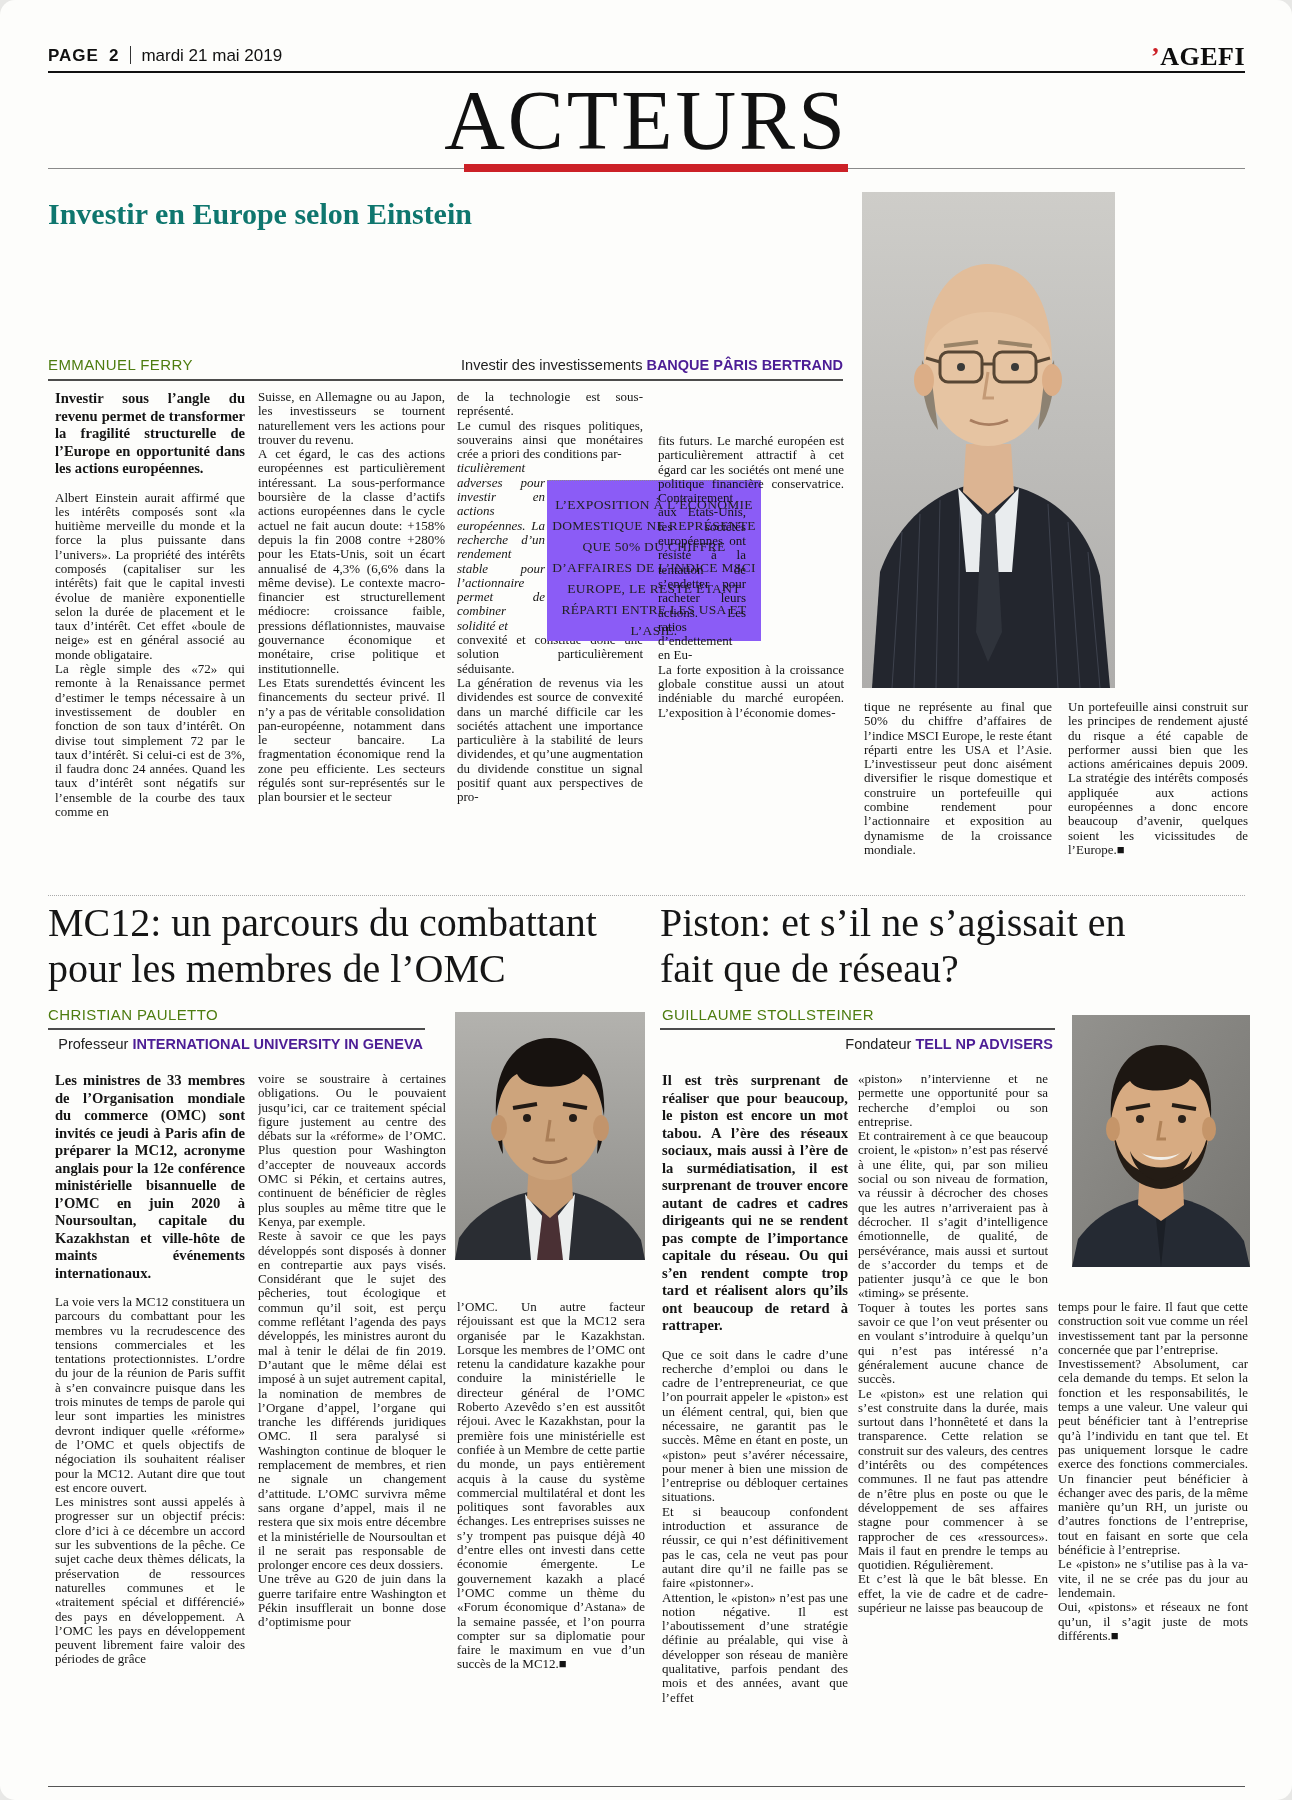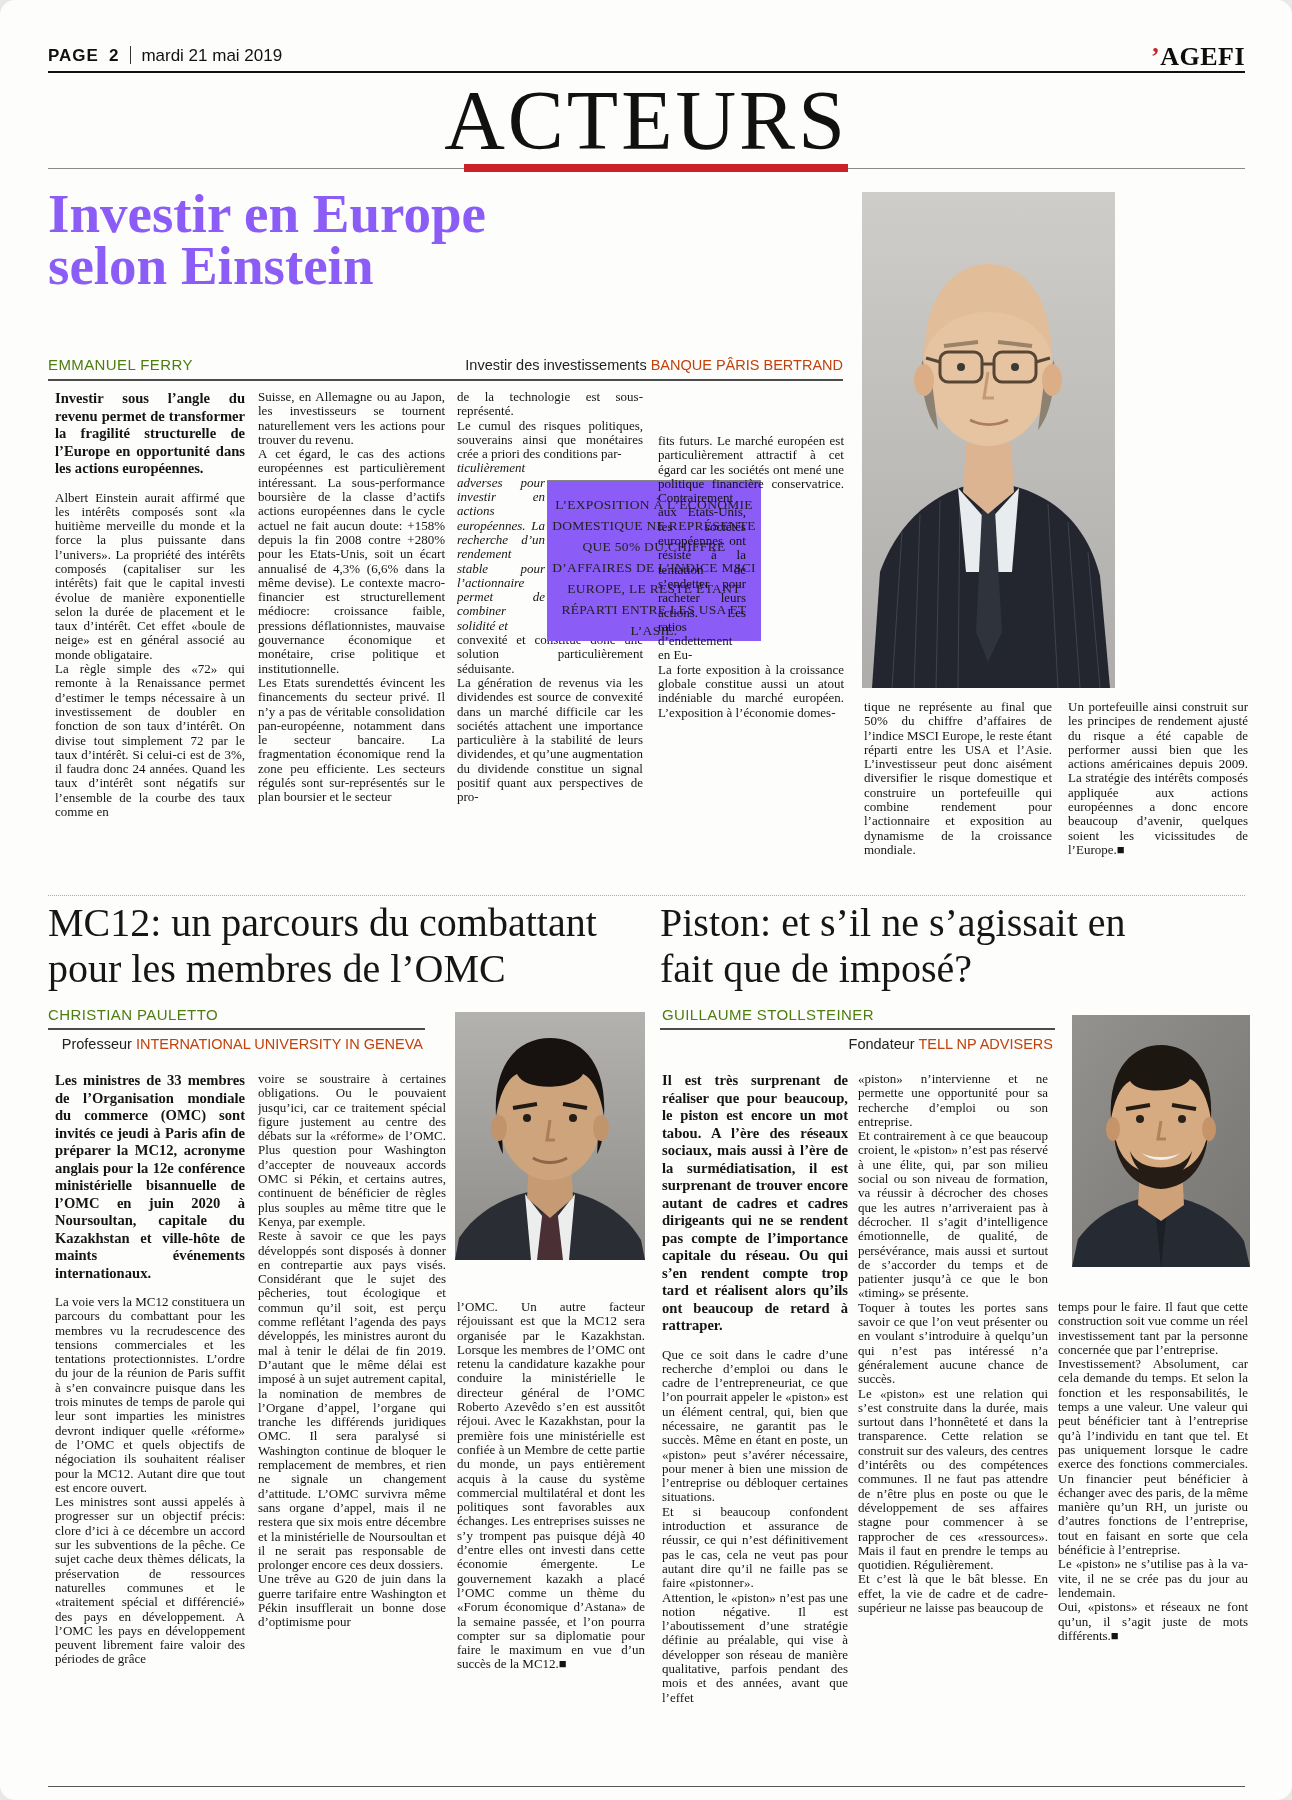--- a/index.html
+++ b/index.html
@@ -15,26 +15,26 @@
         font-size:26px;font-weight:bold;letter-spacing:0.5px;color:#0d0d0d;}
   .logo .mark{color:#cc2127;}
   .header-rule{position:absolute;left:48px;right:47px;top:71px;height:2px;background:#111;}
   .section-title{position:absolute;left:0;right:0;top:76px;text-align:center;
         font-size:84px;line-height:88px;font-weight:normal;letter-spacing:3px;color:#111;
         transform:scaleY(1.02);}
   .section-rule{position:absolute;left:48px;right:47px;top:168px;height:1px;background:#8a8a8a;}
   .section-red{position:absolute;left:464px;top:164px;width:384px;height:8px;background:#cc2127;}
   
   .headline1{position:absolute;left:48px;top:188px;width:490px;margin:0;
-        font-size:55px;line-height:52px;font-weight:bold;color:#8b5cf6;}
+        font-size:30px;line-height:52px;font-weight:bold;color:#0f766e;}
   .headline2{position:absolute;margin:0;font-size:40px;line-height:46px;font-weight:normal;color:#161616;}
   .byline-name{position:absolute;font-family:"Liberation Sans",sans-serif;font-size:15px;
         letter-spacing:0.4px;color:#4d7c0f;}
   .byline-role{position:absolute;font-family:"Liberation Sans",sans-serif;font-size:14.5px;color:#222;}
-  .byline-role .org{color:#c2410c;font-weight:normal;}
+  .byline-role .org{color:#4c1d95;font-weight:bold;}
   .byline-rule{position:absolute;height:2px;background:#4c4c4c;}
   .col{position:absolute;overflow:hidden;text-align:justify;font-size:13px;line-height:14.3px;
        color:#141414;}
   .col p{margin:0;}
   .lead{font-weight:bold;font-size:14.6px;line-height:17.5px;margin-bottom:13px !important;}
   .seg-narrow-l{width:88px;font-style:italic;}
   .seg-narrow-r{width:88px;margin-left:98px;}
   .pullquote{position:absolute;left:547px;top:480px;width:214px;padding-top:13px;
        border-top:1px dotted #8a8a8a;text-align:center;font-size:13.5px;line-height:21px;
        letter-spacing:0.3px;color:#222;background:#8b5cf6;}
@@ -206,21 +206,21 @@
   </div>
   <div class="col" style="left:258px;top:1072px;width:188px;height:700px;">
     <p>voire se soustraire à certaines obligations. Ou le pouvaient jusqu’ici, car ce traitement spécial figure justement au centre des débats sur la «réforme» de l’OMC. Plus question pour Washington d’accepter de nouveaux accords OMC si Pékin, et certains autres, continuent de bénéficier de règles plus souples au même titre que le Kenya, par exemple.</p>
     <p>Reste à savoir ce que les pays développés sont disposés à donner en contrepartie aux pays visés. Considérant que le sujet des pêcheries, tout écologique et commun qu’il soit, est perçu comme reflétant l’agenda des pays développés, les ministres auront du mal à tenir le délai de fin 2019. D’autant que le même délai est imposé à un sujet autrement capital, la nomination de membres de l’Organe d’appel, l’organe qui tranche les différends juridiques OMC. Il sera paralysé si Washington continue de bloquer le remplacement de membres, et rien ne signale un changement d’attitude. L’OMC survivra même sans organe d’appel, mais il ne restera que six mois entre décembre et la ministérielle de Noursoultan et il ne serait pas responsable de prolonger encore ces deux dossiers.</p>
     <p>Une trêve au G20 de juin dans la guerre tarifaire entre Washington et Pékin insufflerait un bonne dose d’optimisme pour</p>
   </div>
   <div class="col" style="left:457px;top:1300px;width:188px;height:430px;">
     <p>l’OMC. Un autre facteur réjouissant est que la MC12 sera organisée par le Kazakhstan. Lorsque les membres de l’OMC ont retenu la candidature kazakhe pour conduire la ministérielle le directeur général de l’OMC Roberto Azevêdo s’en est aussitôt réjoui. Avec le Kazakhstan, pour la première fois une ministérielle est confiée à un Membre de cette partie du monde, un pays entièrement acquis à la cause du système commercial multilatéral et dont les politiques sont favorables aux échanges. Les entreprises suisses ne s’y trompent pas puisque déjà 40 d’entre elles ont investi dans cette économie émergente. Le gouvernement kazakh a placé l’OMC comme un thème du «Forum économique d’Astana» de la semaine passée, et l’on pourra compter sur sa diplomatie pour faire le maximum en vue d’un succès de la MC12.■</p>
   </div>
 
-  <h2 class="headline2" style="left:660px;top:900px;width:480px;">Piston: et s’il ne s’agissait en fait que de imposé?</h2>
+  <h2 class="headline2" style="left:660px;top:900px;width:480px;">Piston: et s’il ne s’agissait en fait que de réseau?</h2>
 
   <div class="byline-name" style="left:662px;top:1006px;">GUILLAUME STOLLSTEINER</div>
   <div class="byline-rule" style="left:660px;top:1028px;width:395px;"></div>
   <div class="byline-role" style="left:660px;top:1036px;width:393px;text-align:right;">
     <span>Fondateur </span><span class="org">TELL NP ADVISERS</span>
   </div>
 
   <div class="photo" style="left:1072px;top:1015px;width:178px;height:252px;">
     <svg width="178" height="252" viewBox="0 0 178 252">
       <defs>

